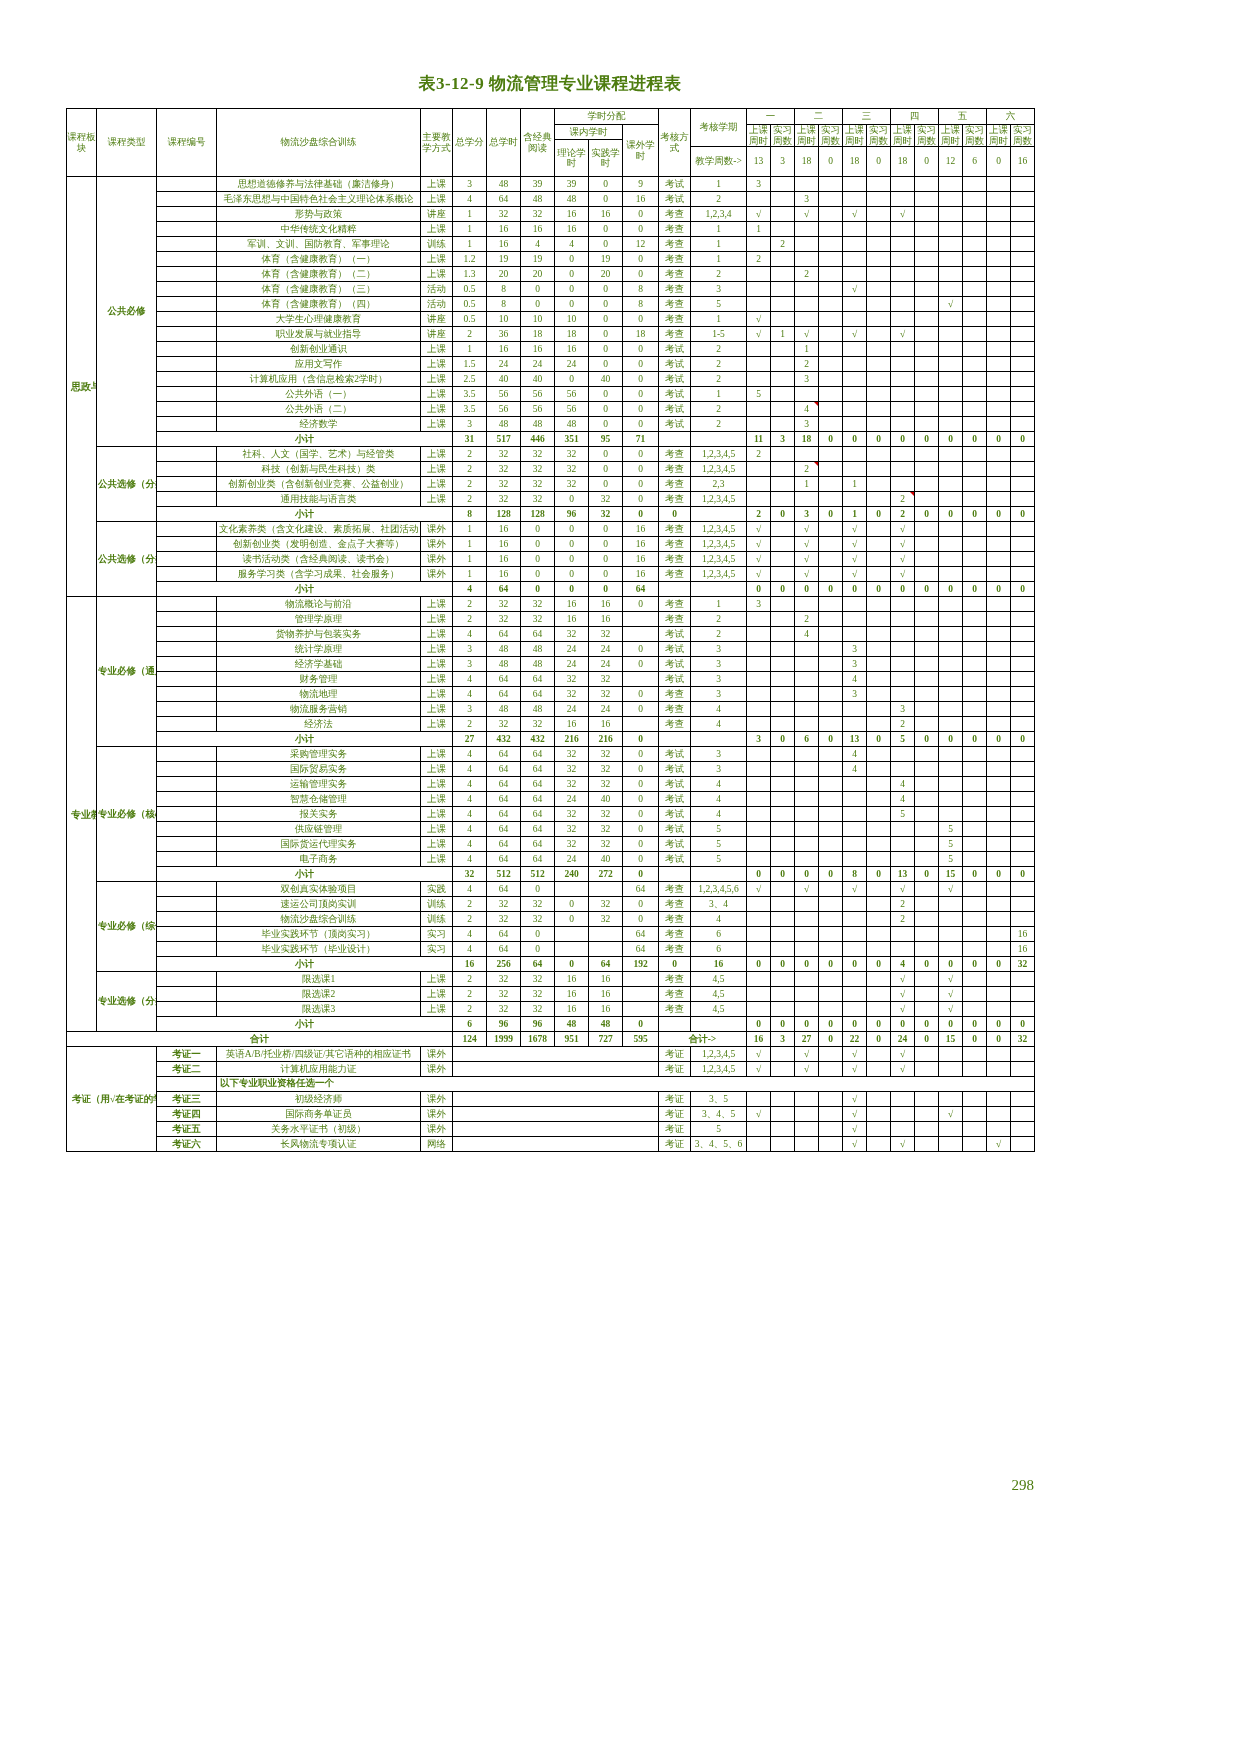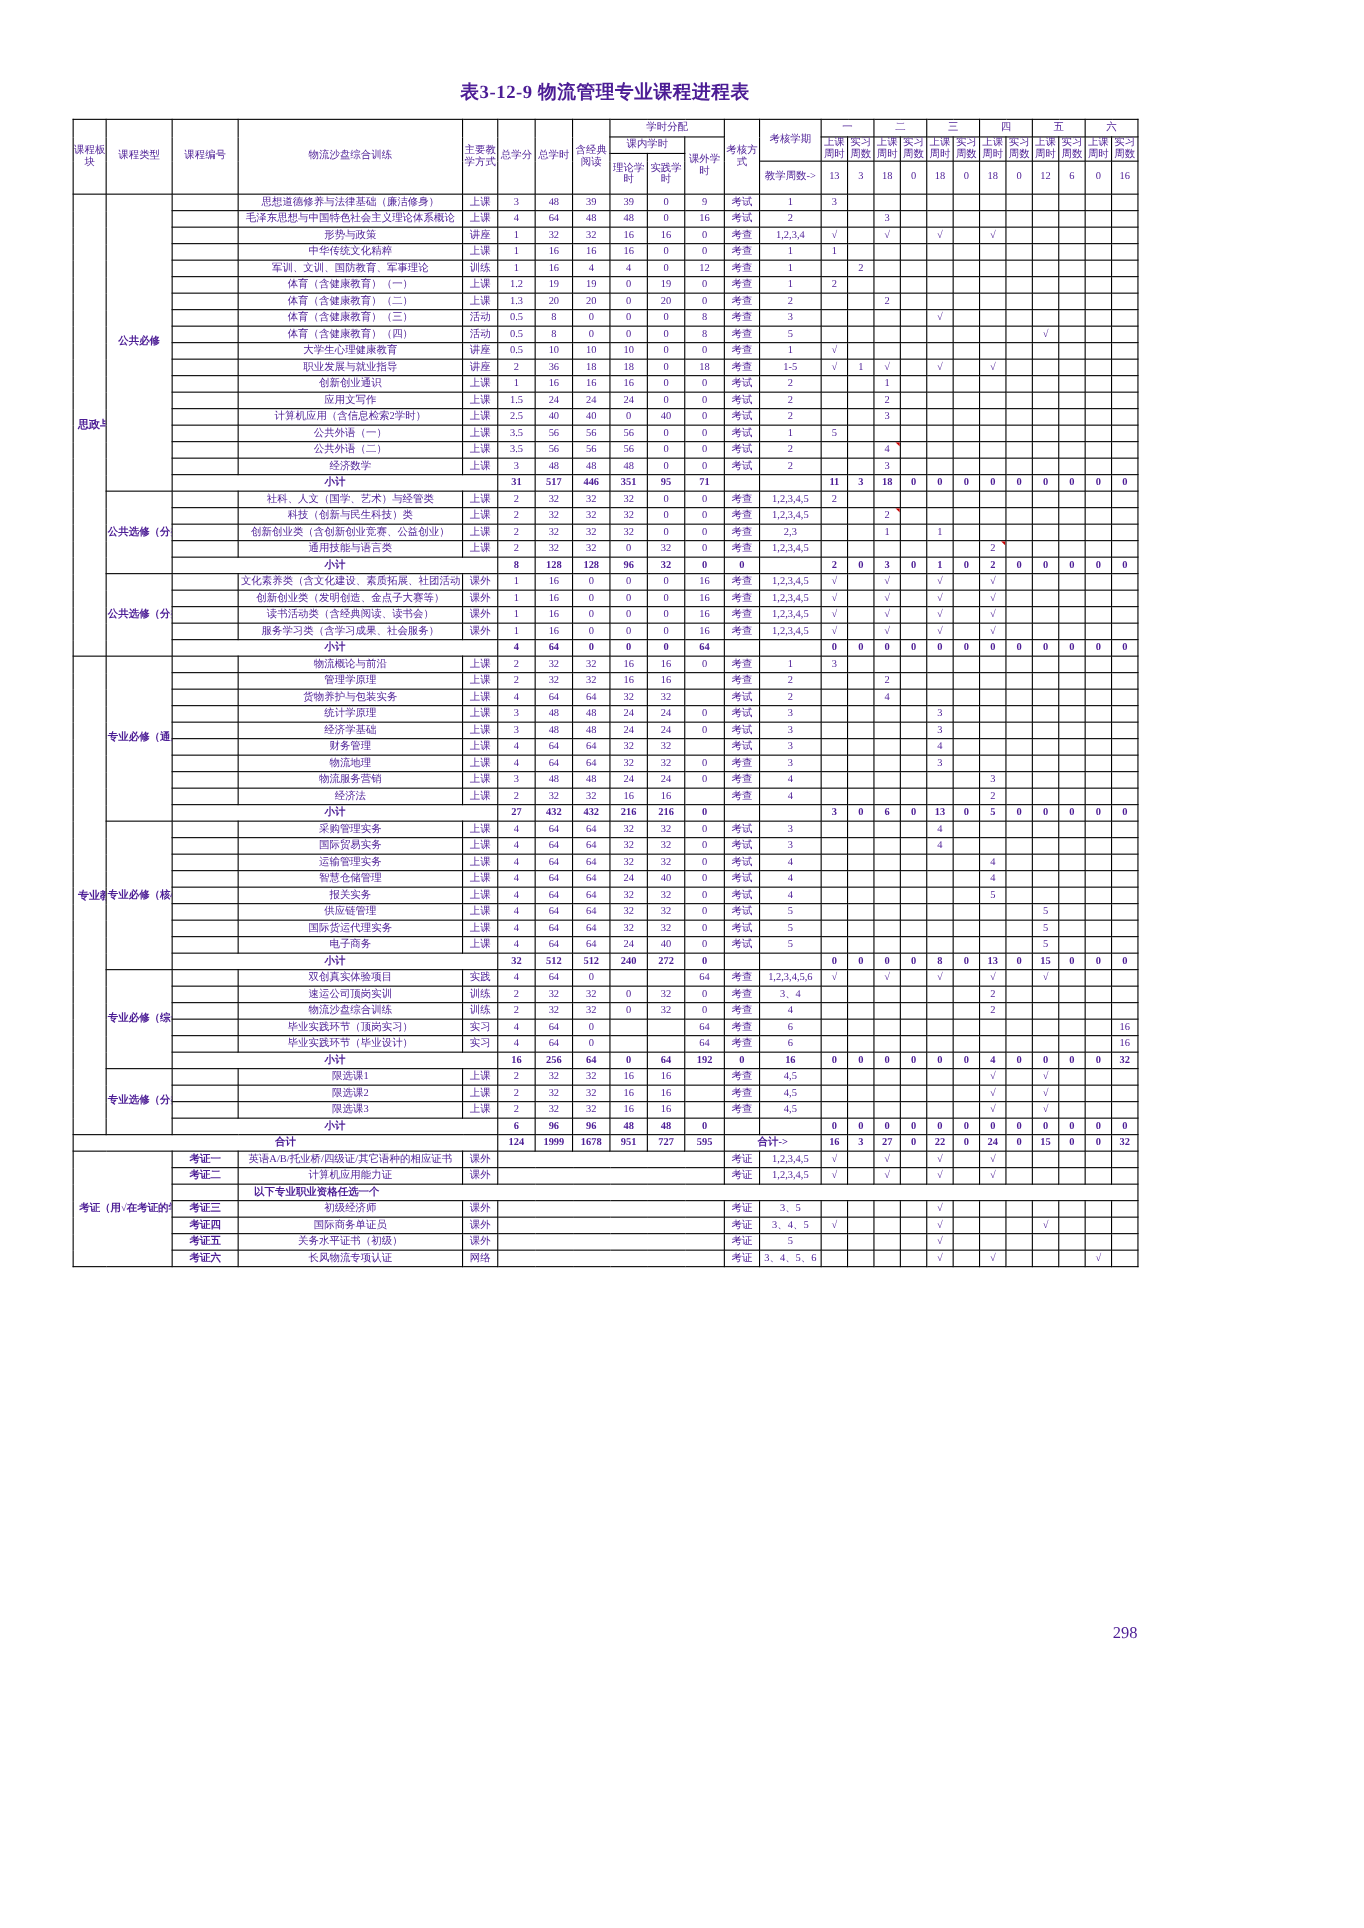--- a/index.html
+++ b/index.html
@@ -1,35 +1,35 @@
 <!DOCTYPE html>
 <html><head>
 <meta charset="utf-8">
 <style>
   * { box-sizing: border-box; }
   html, body { margin: 0; padding: 0; background: #ffffff; }
   .page { width: 1240px; height: 1753px; background: #ffffff; position: relative;
-          font-family: "Liberation Serif", "DejaVu Serif", serif; color: #4c1d95; }
+          font-family: "Liberation Serif", "DejaVu Serif", serif; color: #4d7c0f; }
   .doc-title { position: absolute; top: 72px; left: 66px; width: 968px; text-align: center;
                font-size: 17px; font-weight: bold; letter-spacing: .5px; }
   table.cur { position: absolute; top: 108px; left: 66px; width: 969px;
               border-collapse: collapse; table-layout: fixed; }
   .cur th, .cur td { border: 1px solid #000; font-size: 9.5px; line-height: 1.12;
                      text-align: center; vertical-align: middle; padding: 0 1px; overflow: hidden; }
   .cur thead th { font-weight: normal; padding: 0; white-space: normal; }
   tr.hr1 th { height: 16px; } tr.hr2 th { height: 15px; } tr.hr3 th { height: 24px; } tr.hr4 th { height: 30px; }
   th.pad2 { padding: 0 5px; }
   .cur tbody td { height: 15px; white-space: nowrap; position: relative; }
   td.cname { text-align: center; padding: 0 2px; font-family: Liberation Serif, serif; }
   td.mod { white-space: normal; font-weight: bold; padding: 0 4px; font-size: 10px; line-height: 1.35; }
   td.gtype { white-space: normal; font-weight: bold; line-height: 1.18; }
   tr.subtotal td, tr.total td { font-weight: bold; }
   td.certlabel { white-space: normal; font-weight: bold; padding: 0 5px; }
   td.certcode { font-weight: bold; }
-  td.divtext { text-align: left; font-weight: bold; padding-left: 14px; font-family: Liberation Mono, monospace; }
+  td.divtext { text-align: left; font-weight: bold; padding-left: 3px; font-family: Liberation Mono, monospace; }
   .rmark:after { content: ""; position: absolute; top: 0; right: 0; width: 0; height: 0;
                  border-left: 4px solid transparent; border-top: 4px solid #cc0000; }
   .page-num { position: absolute; top: 1477px; left: 66px; width: 968px; text-align: right; font-size: 15px; }
 </style>
 </head>
 <body>
 
 <div class="page">
   <div class="doc-title">表3-12-9 物流管理专业课程进程表</div>
 

